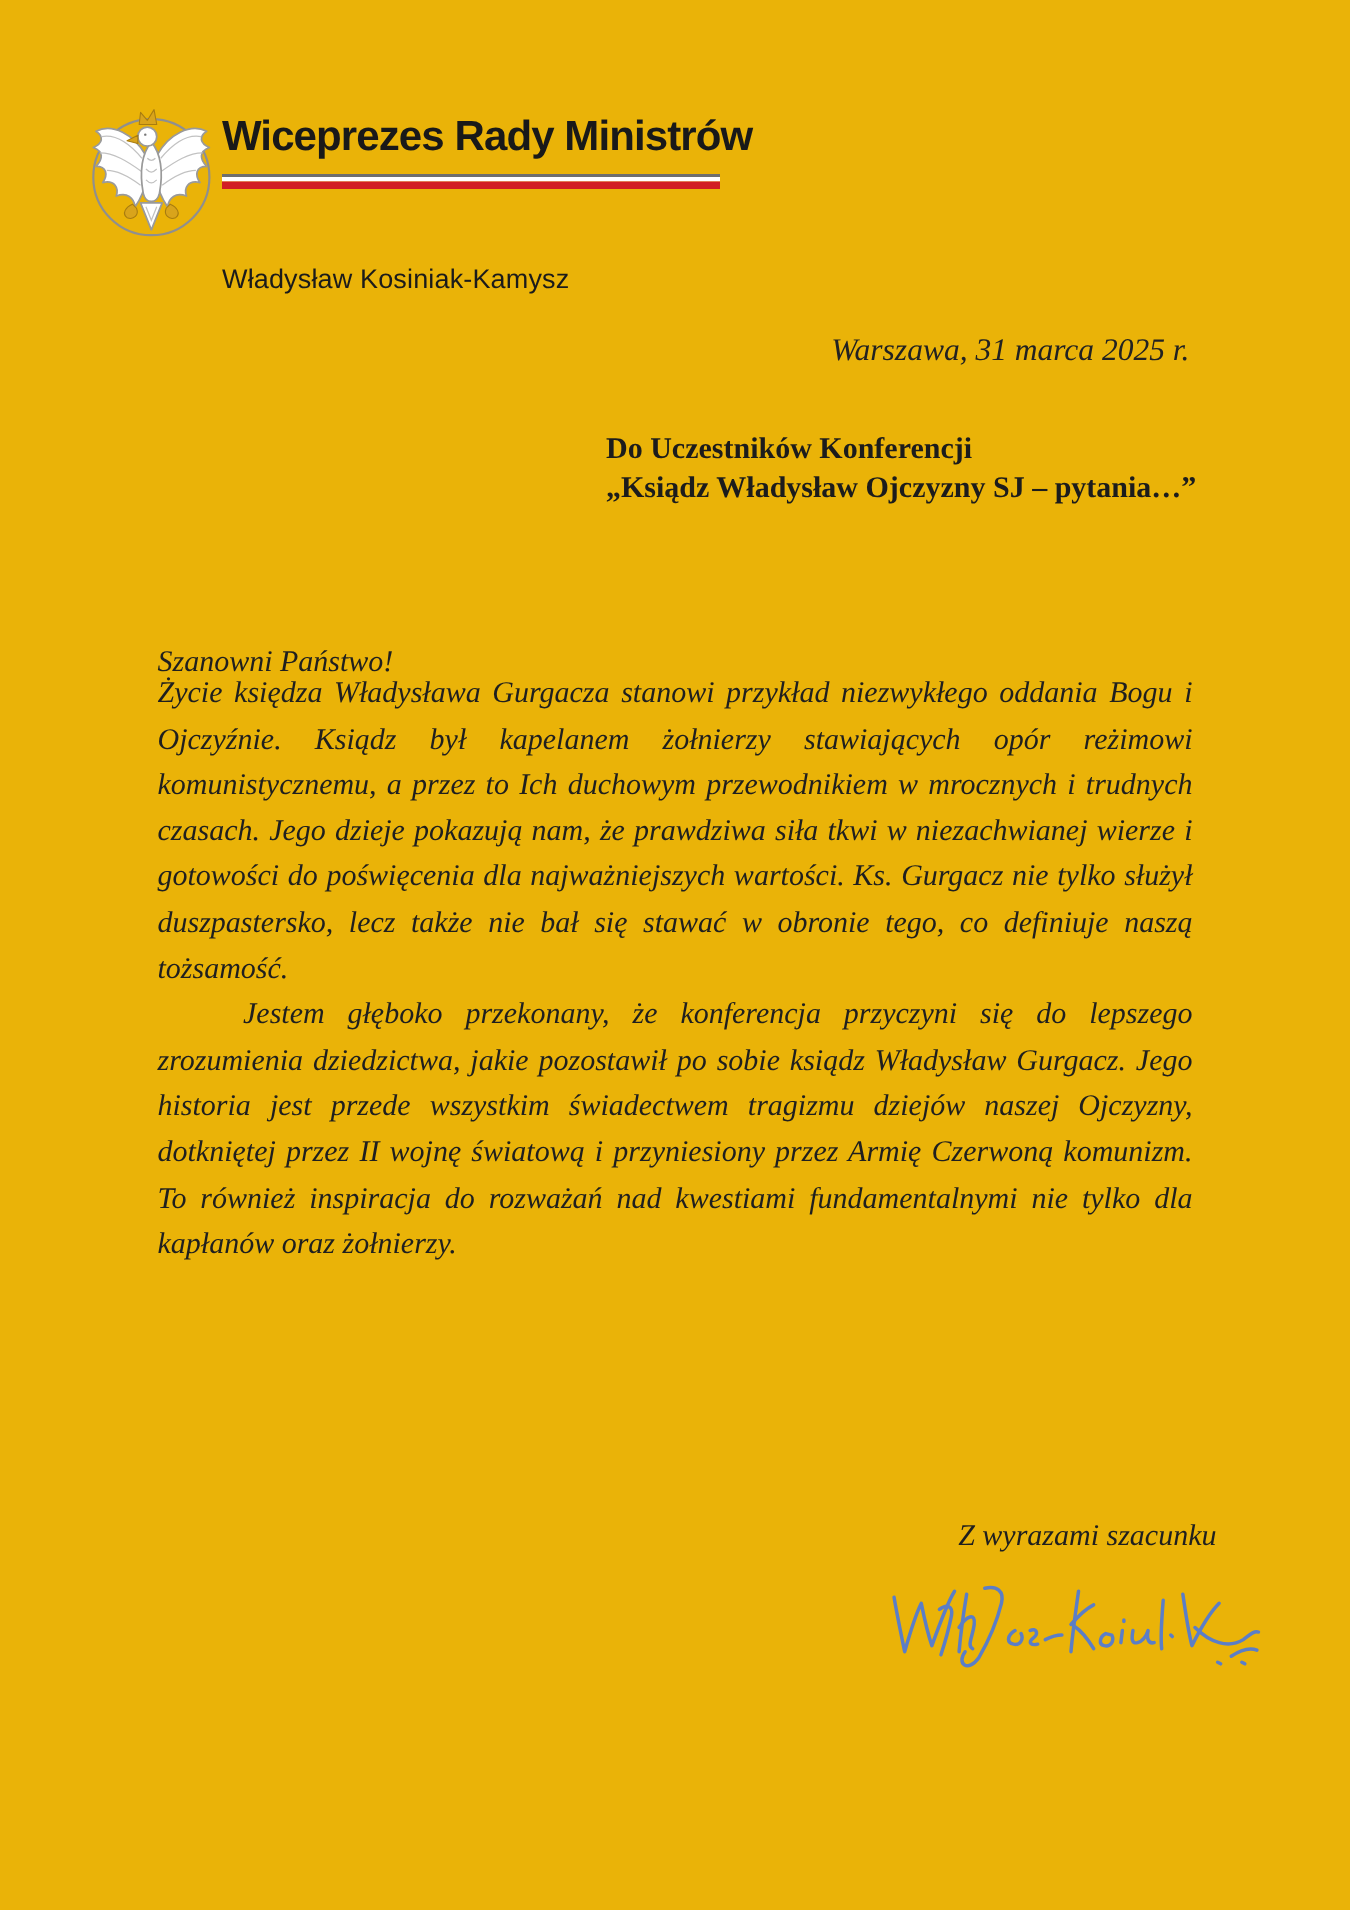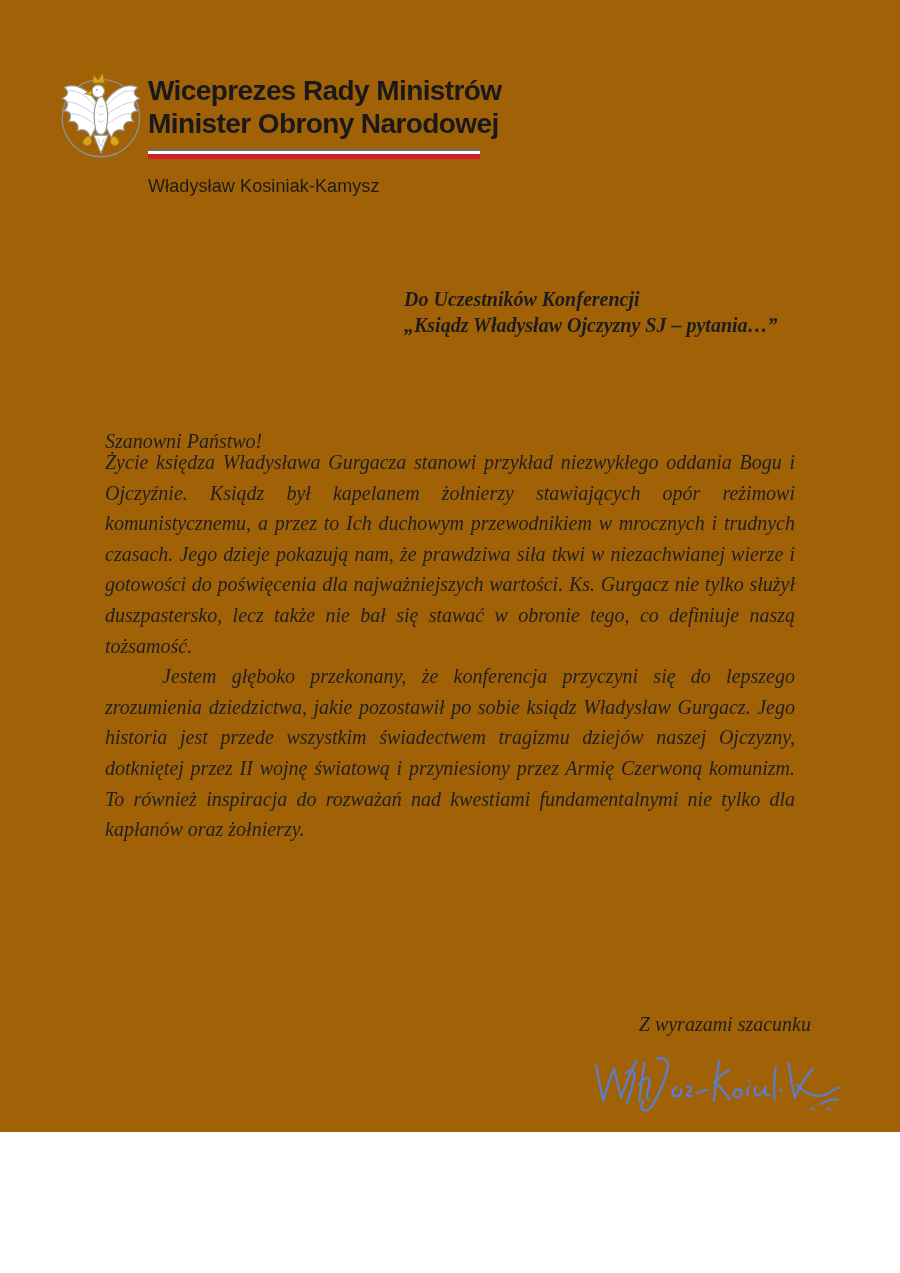--- a/index.html
+++ b/index.html
@@ -1,20 +1,20 @@
 <!DOCTYPE html>
 <html lang="pl"><head>
 <meta charset="utf-8">
 <style>
   * { margin:0; padding:0; box-sizing:border-box; }
   html,body { background:#ffffff; }
   .page {
     position:relative;
-    width:900px; height:1132px;
-    background:#a16207;
+    width:900px; height:1273px;
+    background:#eab308;
     font-family:"Liberation Serif", serif;
     color:#1f1f1f;
     overflow:hidden;
   }
   
   .logo {
     position:absolute; left:55px; top:64px;
     width:90px; height:101px;
   }
   .header-text {
@@ -36,21 +36,21 @@
     font-family:"Liberation Sans", sans-serif;
     font-size:18px; color:#1b1b1b; letter-spacing:0.1px;
   }
   
   .dateline {
     position:absolute; top:221px; right:107px;
     font-style:italic; font-size:21px; color:#222222;
   }
   .addressee {
     position:absolute; left:404px; top:286px;
-    font-style:italic; font-weight:bold;
+    font-weight:bold;
     font-size:20px; line-height:26px; color:#1c1c1c;
   }
   .salutation {
     position:absolute; left:105px; top:382px;
     font-style:italic; font-size:20px; color:#1f1f1f;margin-top:48px;
   }
   .body-block {
     position:absolute; left:105px; top:447px; width:690px;
   }
   .body-block p {
@@ -96,30 +96,30 @@
 
       <path d="M42 21 L43 12 L48 18 L53 10 L55 21 Z" fill="#d9a41b" stroke="#a87c10" stroke-width="0.8" stroke-linejoin="round"></path>
 
       <path d="M37 80 C32 82 29 87 33 90 C38 92 42 88 40 83 Z" fill="#d9a41b" stroke="#a87c10" stroke-width="0.8"></path>
       <path d="M65 80 C70 82 73 87 69 90 C64 92 60 88 62 83 Z" fill="#d9a41b" stroke="#a87c10" stroke-width="0.8"></path>
     </svg>
   </div>
 
   <div class="header-text">
     <div class="header-title">Wiceprezes Rady Ministrów</div>
-    <div class="header-title">Minister Obrony Narodowej</div>
     <div class="header-rule">
       <div class="rule-gray"></div>
       <div class="rule-gap"></div>
       <div class="rule-red"></div>
     </div>
   </div>
 
   <div class="minister-name">Władysław Kosiniak-Kamysz</div>
 
+  <div class="dateline">Warszawa, 31 marca 2025 r.</div>
 
   <div class="addressee">
     <div>Do Uczestników Konferencji</div>
     <div>„Ksiądz Władysław Ojczyzny SJ – pytania…”</div>
   </div>
 
   <div class="salutation">Szanowni Państwo!</div>
 
   <div class="body-block">
     <p>Życie księdza Władysława Gurgacza stanowi przykład niezwykłego oddania Bogu i Ojczyźnie. Ksiądz był kapelanem żołnierzy stawiających opór reżimowi komunistycznemu, a przez to Ich duchowym przewodnikiem w mrocznych i trudnych czasach. Jego dzieje pokazują nam, że prawdziwa siła tkwi w niezachwianej wierze i gotowości do poświęcenia dla najważniejszych wartości. Ks. Gurgacz nie tylko służył duszpastersko, lecz także nie bał się stawać w obronie tego, co definiuje naszą tożsamość.</p>

